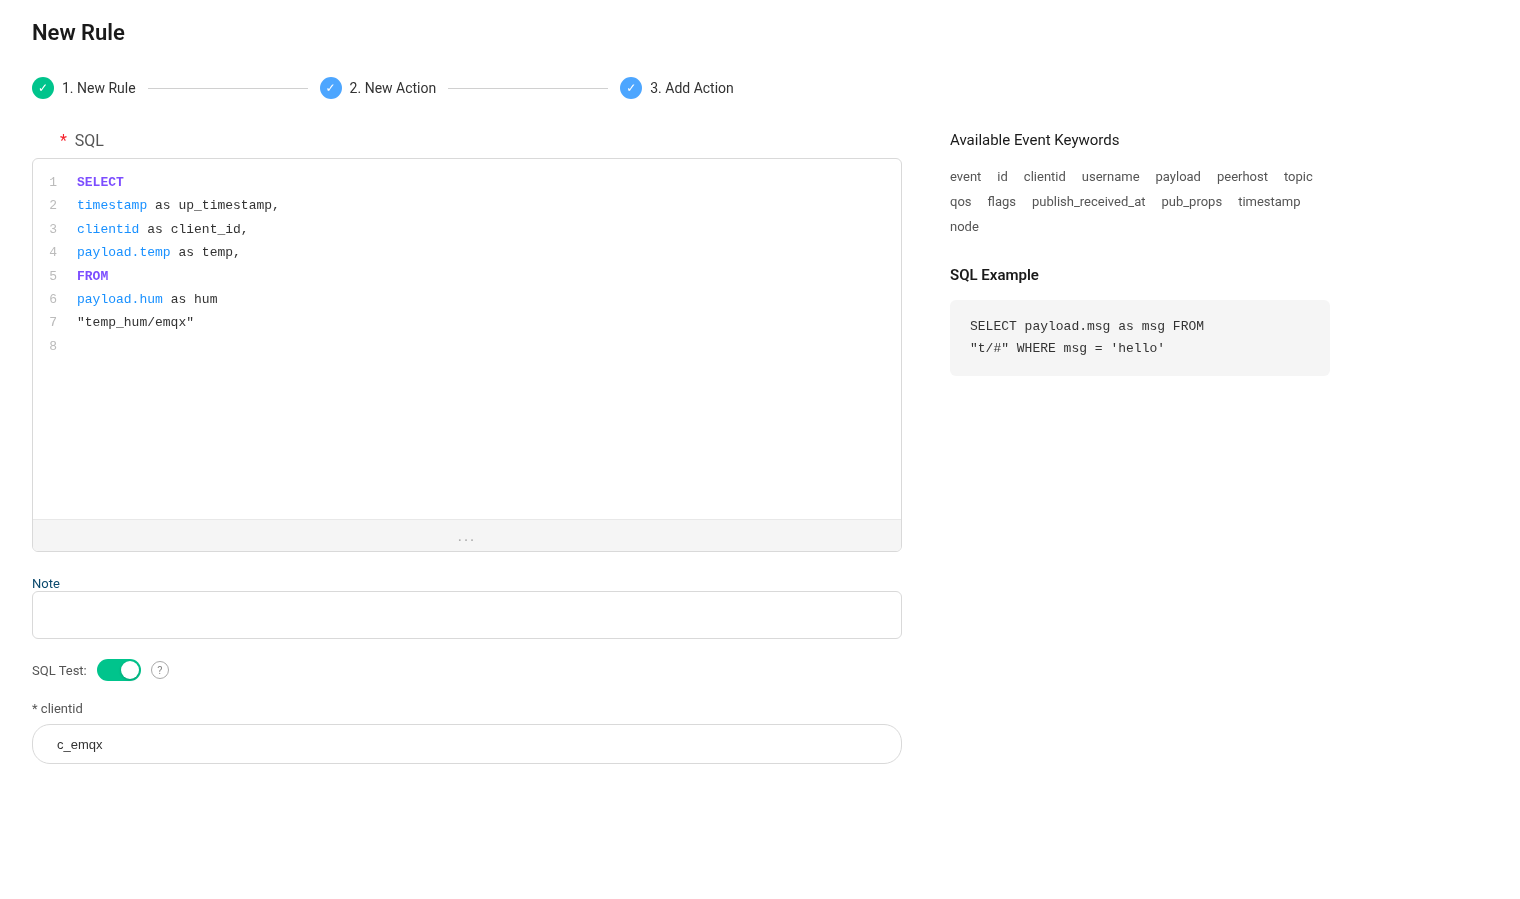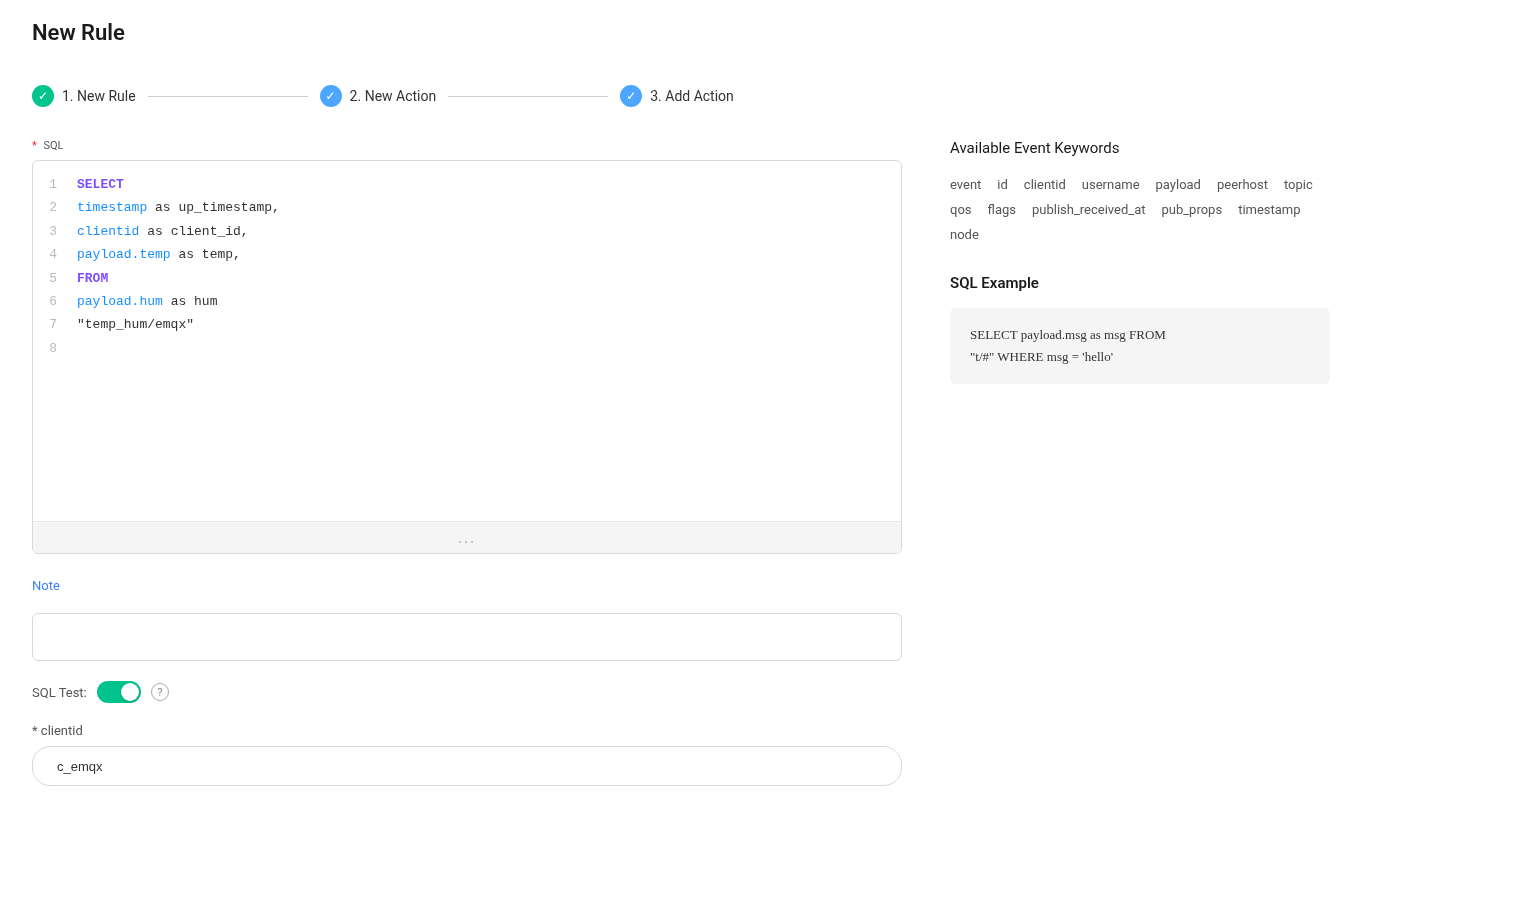--- a/index.html
+++ b/index.html
@@ -10,21 +10,21 @@
       font-size: 14px;
     }
     .page-wrapper {
       padding: 20px 32px;
       max-width: 1520px;
     }
     .page-title {
       font-size: 22px;
       font-weight: 600;
       color: #1a1a1a;
-      margin-bottom: 40px;
+      margin-bottom: 32px;
     }
     
     .stepper {
       display: flex;
       align-items: center;
       gap: 0;
       margin-bottom: 32px;
     }
     .step {
       display: flex;
@@ -69,23 +69,24 @@
     .left-panel {
       flex: 1;
       max-width: 870px;
     }
     .right-panel {
       width: 380px;
       flex-shrink: 0;
     }
     
     .field-label {
-      font-size: 11px;
+      font-size: 16px;
       color: #555;
       margin-bottom: 8px;
+      margin-left: 28px;
     }
     .field-label .required {
       color: #f5222d;
       margin-right: 4px;
     }
     
     .code-editor {
       border: 1px solid #d9d9d9;
       border-radius: 6px;
       background: #fff;
@@ -128,22 +129,22 @@
       color: #aaa;
       font-size: 16px;
       letter-spacing: 2px;
     }
     
     .note-section {
       margin-top: 24px;
     }
     .note-label {
       font-size: 13px;
-      color: #3b82f6;
-      margin-bottom: 20px;
+      color: #0c4a6e;
+      margin-bottom: 0;
     }
     .note-input {
       width: 100%;
       height: 48px;
       border: 1px solid #d9d9d9;
       border-radius: 6px;
       padding: 8px 12px;
       font-size: 13px;
       outline: none;
       color: #333;
@@ -230,21 +231,21 @@
     .sql-example-title {
       font-size: 15px;
       font-weight: 600;
       color: #1a1a1a;
       margin-bottom: 16px;
     }
     .sql-example-code {
       background: #f5f5f5;
       border-radius: 6px;
       padding: 16px 20px;
-      font-family: Liberation Serif, serif;
+      font-family: Liberation Mono, monospace;
       font-size: 13px;
       color: #333;
       line-height: 1.7;
     }
   </style>
 </head>
 <body>
 
 <div class="page-wrapper">
 

